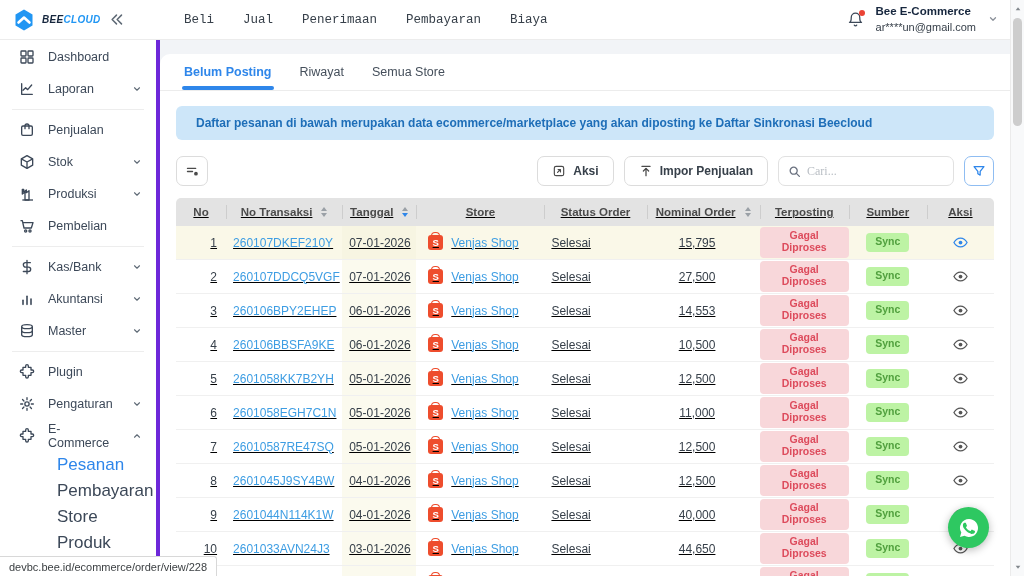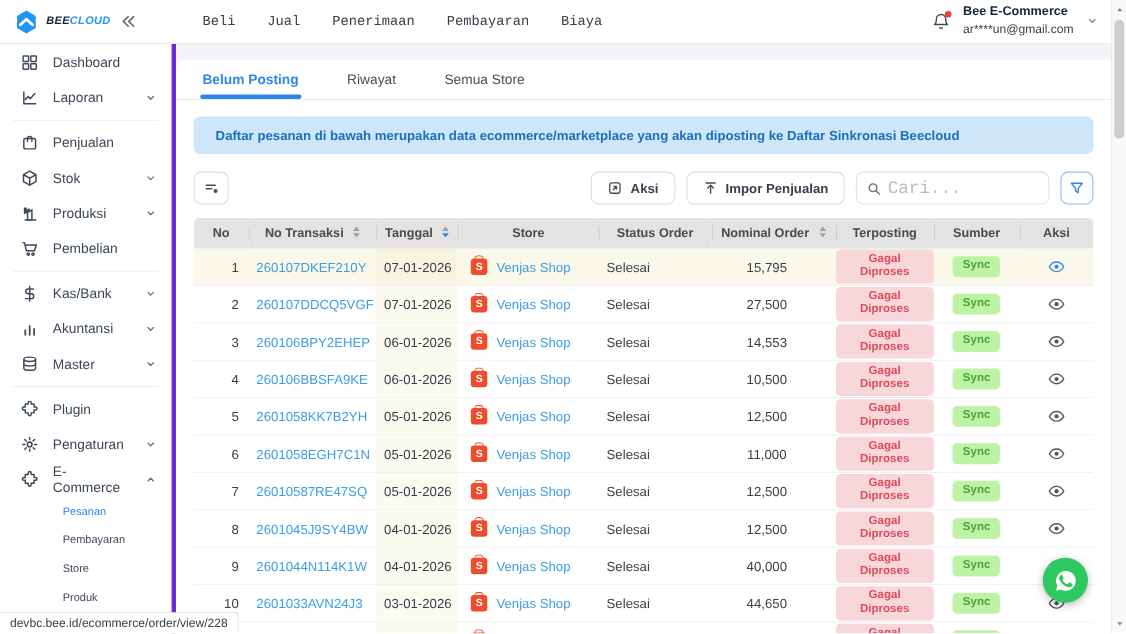--- a/index.html
+++ b/index.html
@@ -26,47 +26,47 @@
   .acct-caret { color:#8a9099; display:flex; }
 
   
   .body-row { flex:1; display:flex; min-height:0; }
   .sidebar { width:160px; flex:none; background:#fff; border-right:4px solid #6d28d9; padding-top:1px; overflow:hidden; }
   .side-item { height:32px; display:flex; align-items:center; gap:13px; padding:0 14px 0 18px; font-size:12.5px; color:#3c4858; cursor:pointer; }
   .side-item .ico { width:17px; height:17px; flex:none; display:flex; align-items:center; justify-content:center; color:#3c4858; }
   .side-item .lbl { flex:1; }
   .side-item .chev { color:#5f6a76; display:flex; }
   .side-divider { height:1px; background:#ededed; margin:4px 12px; }
-  .side-sub { height:26px; display:flex; align-items:center; padding-left:57px; font-size:10px; color:#3c4858; cursor:pointer; }
+  .side-sub { height:26px; display:flex; align-items:center; padding-left:57px; font-size:17px; color:#3c4858; cursor:pointer; }
   .side-sub.active { color:#2e86ea; }
 
   .main { flex:1; min-width:0; background:#f2f4f7; padding-top:14px; display:flex; flex-direction:column; }
   .card { flex:1; min-height:0; background:#fff; border-radius:10px 0 0 0; display:flex; flex-direction:column; overflow:hidden; }
 
   
-  .tabs { flex:none; height:37px; display:flex; align-items:stretch; gap:44px; padding:0 24px; border-bottom:1px solid #ececec; }
+  .tabs { flex:none; height:37px; display:flex; align-items:stretch; gap:28px; padding:0 24px; border-bottom:1px solid #ececec; }
   .tab { display:flex; align-items:center; font-size:12.5px; color:#454f5b; position:relative; cursor:pointer; }
   .tab.active { color:#2e86ea; font-weight:bold; }
   .tab.active::after { content:""; position:absolute; left:-2px; right:-2px; bottom:0; height:4px; border-radius:4px; background:#2e86ea; }
 
   
   .banner { flex:none; margin:15px 16px 0; background:#cde6f9; color:#1e6eb8; font-size:12px; font-weight:bold; padding:10px 20px; border-radius:6px; }
 
   
   .toolbar { flex:none; margin:16px 16px 10px; display:flex; align-items:center; }
   .btn { height:30px; border:1px solid #dcdcdc; border-radius:7px; background:#fff; display:inline-flex; align-items:center; gap:7px; padding:0 14px; font-size:12px; font-weight:bold; color:#37404a; cursor:pointer; font-family:inherit; }
   .icon-btn { width:32px; padding:0; justify-content:center; }
   .right-group { margin-left:auto; display:flex; align-items:center; gap:10px; }
   .search { width:176px; height:30px; border:1px solid #e1e1e1; border-radius:7px; display:flex; align-items:center; gap:6px; padding:0 9px; background:#fff; }
-  .search input { border:0; outline:0; flex:1; min-width:0; font-size:16px; color:#333; font-family:Liberation Mono, monospace; background:transparent; }
+  .search input { border:0; outline:0; flex:1; min-width:0; font-size:12px; color:#333; font-family:Liberation Serif, serif; background:transparent; }
   .search input::placeholder { color:#b9bec4; }
   .filter-btn { width:30px; height:30px; border:1px solid #8fbdf2; border-radius:7px; background:#fff; color:#2e86ea; display:inline-flex; align-items:center; justify-content:center; cursor:pointer; }
 
   
-  .table-wrap { flex:1; min-height:0; margin:2px 16px 0; overflow:hidden; }
+  .table-wrap { flex:1; min-height:0; margin:2px 16px 0; overflow:hidden;text-decoration:underline; }
   table { width:100%; border-collapse:separate; border-spacing:0; table-layout:fixed; }
   thead th { background:#e3e3e3; height:28px; font-size:11.5px; font-weight:bold; color:#4b4b4b; text-align:center; position:relative; }
   thead th:first-child { border-radius:5px 0 0 0; }
   thead th:last-child { border-radius:0 5px 0 0; }
   thead th + th::before { content:""; position:absolute; left:0; top:7px; bottom:7px; width:1px; background:#cdcdcd; }
   .sort { display:inline-flex; flex-direction:column; gap:2px; margin-left:9px; vertical-align:middle; position:relative; top:-1px; }
   .sort i { width:0; height:0; border-left:3.5px solid transparent; border-right:3.5px solid transparent; display:block; }
   .sort .up { border-bottom:4px solid #9aa0a6; }
   .sort .down { border-top:4px solid #9aa0a6; }
   .sort.desc .down { border-top-color:#2e86ea; }

